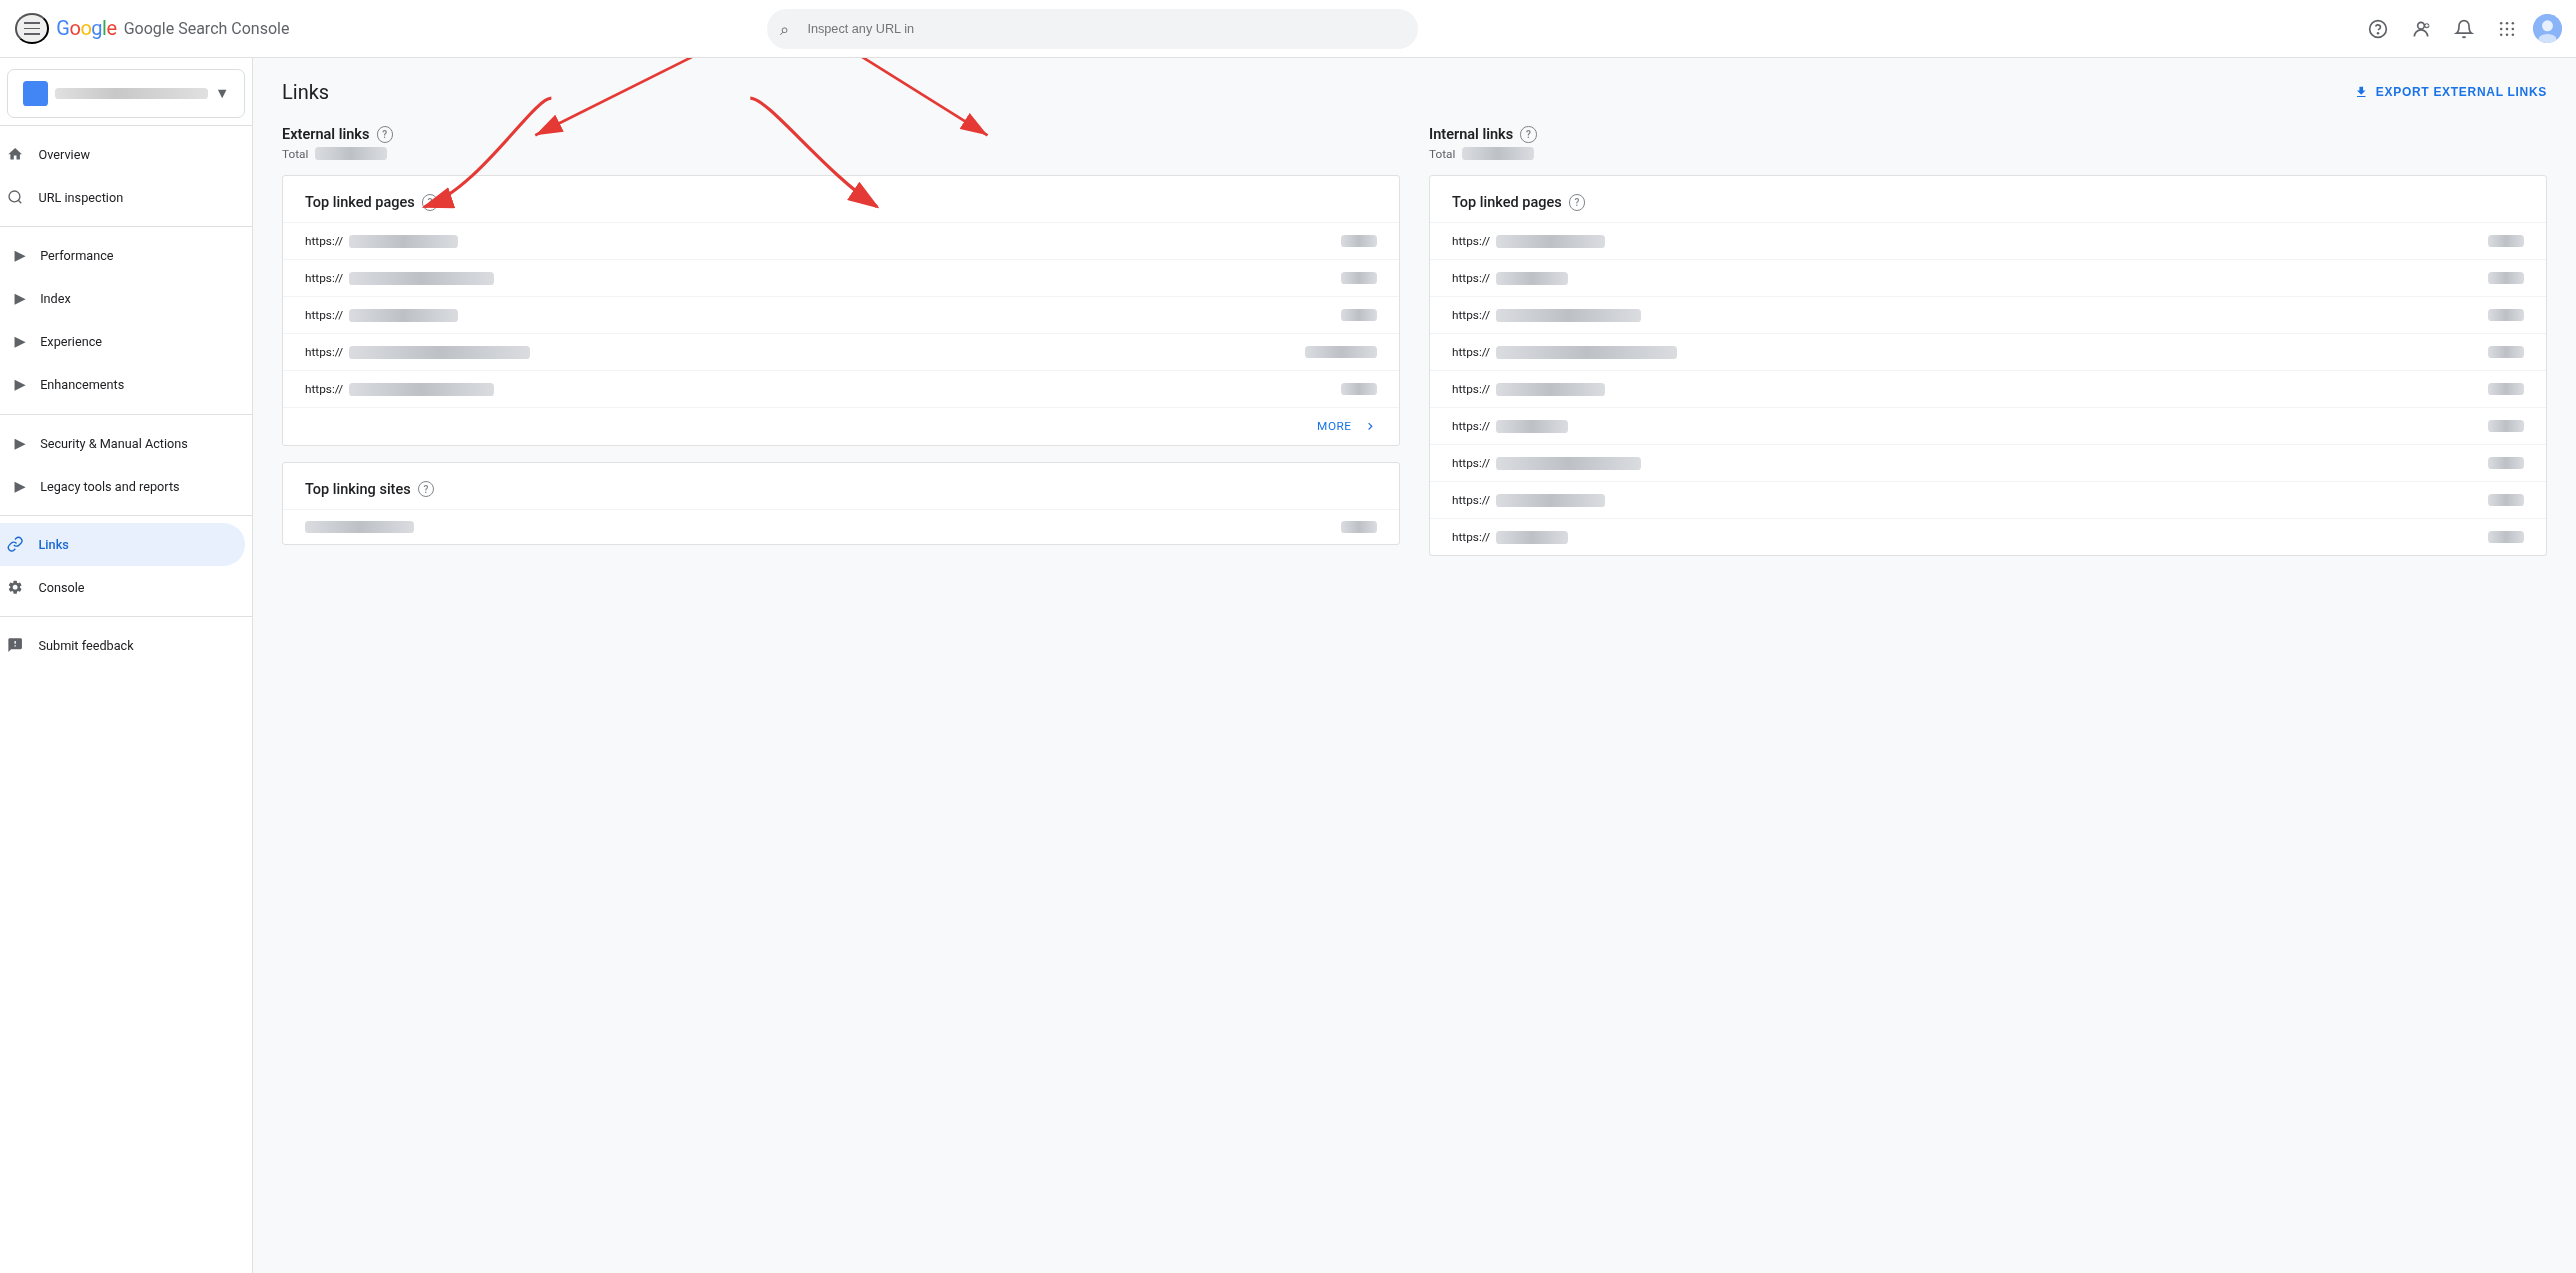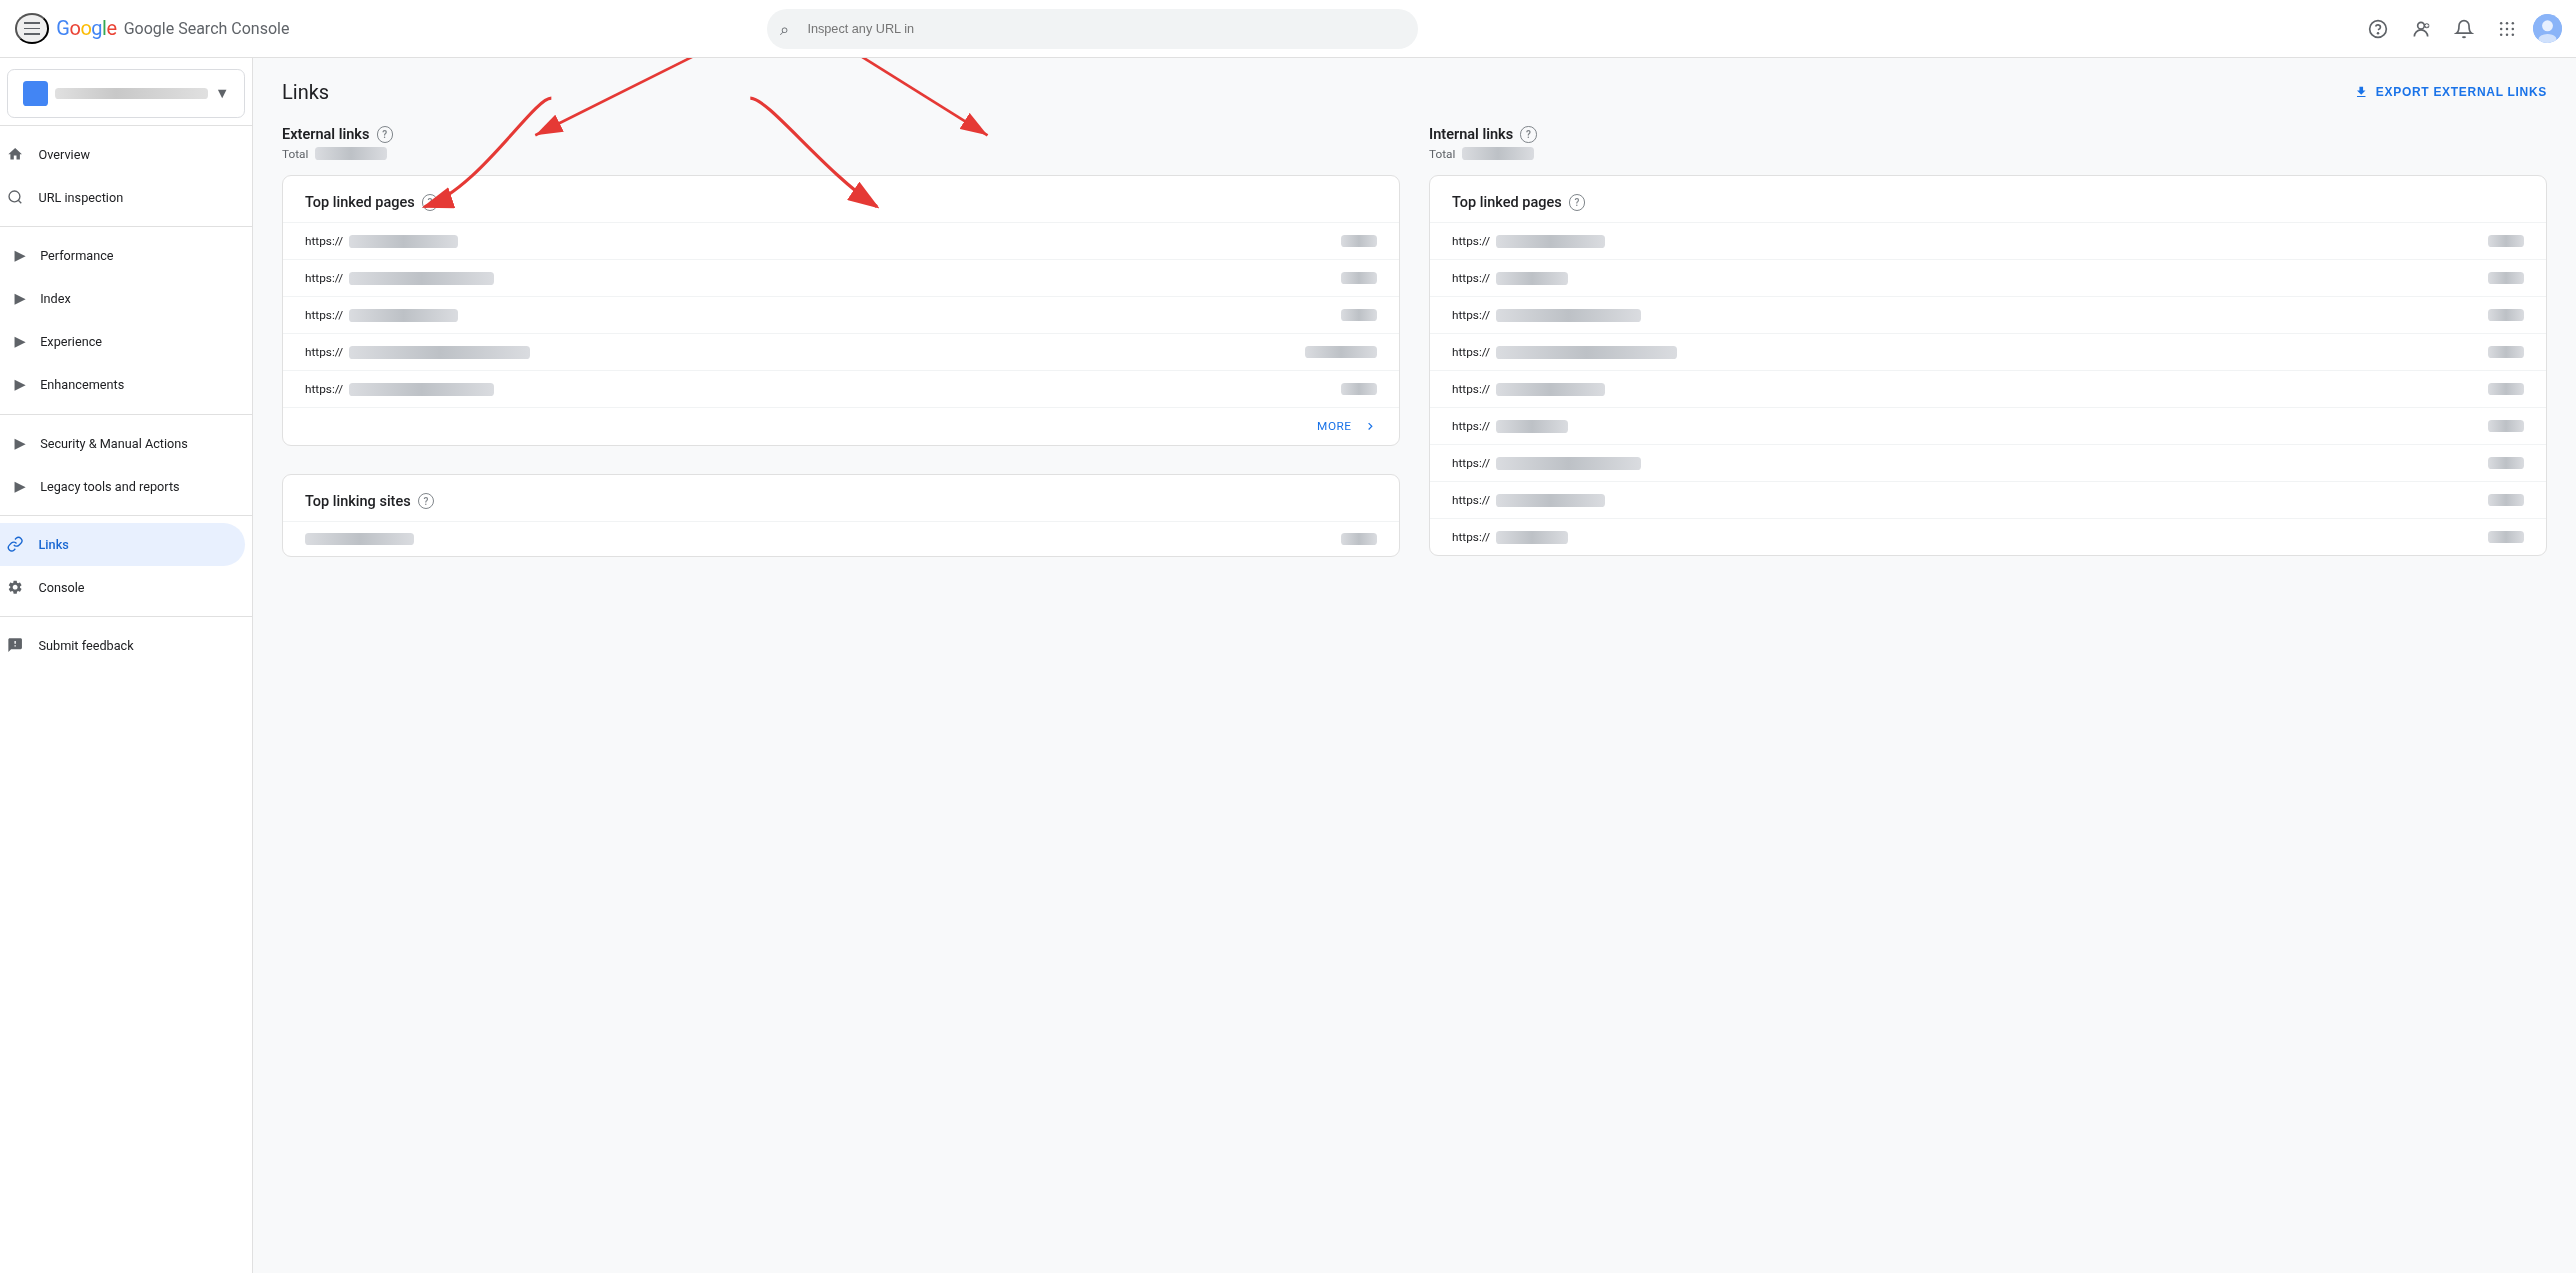--- a/index.html
+++ b/index.html
@@ -263,24 +263,24 @@
       width: 54px;
     }
     .blurred-value.sm { width: 36px; }
     .blurred-value.md { width: 72px; }
     .blurred-value.lg { width: 109px; }
     .blurred-value.xl { width: 145px; }
     .blurred-value.xxl { width: 181px; }
 
     .card {
       background: #fff;
-      border-radius: 9px;
+      border-radius: 3px;
       border: 0.9px solid #e0e0e0;
       overflow: hidden;
-      margin-bottom: 28px;
+      margin-bottom: 16px;
     }
 
     .card-header {
       padding: 18px 22px 11px;
       font-size: 14.5px;
       font-weight: 500;
       color: #202124;
       display: flex;
       align-items: center;
       gap: 7.2px;

